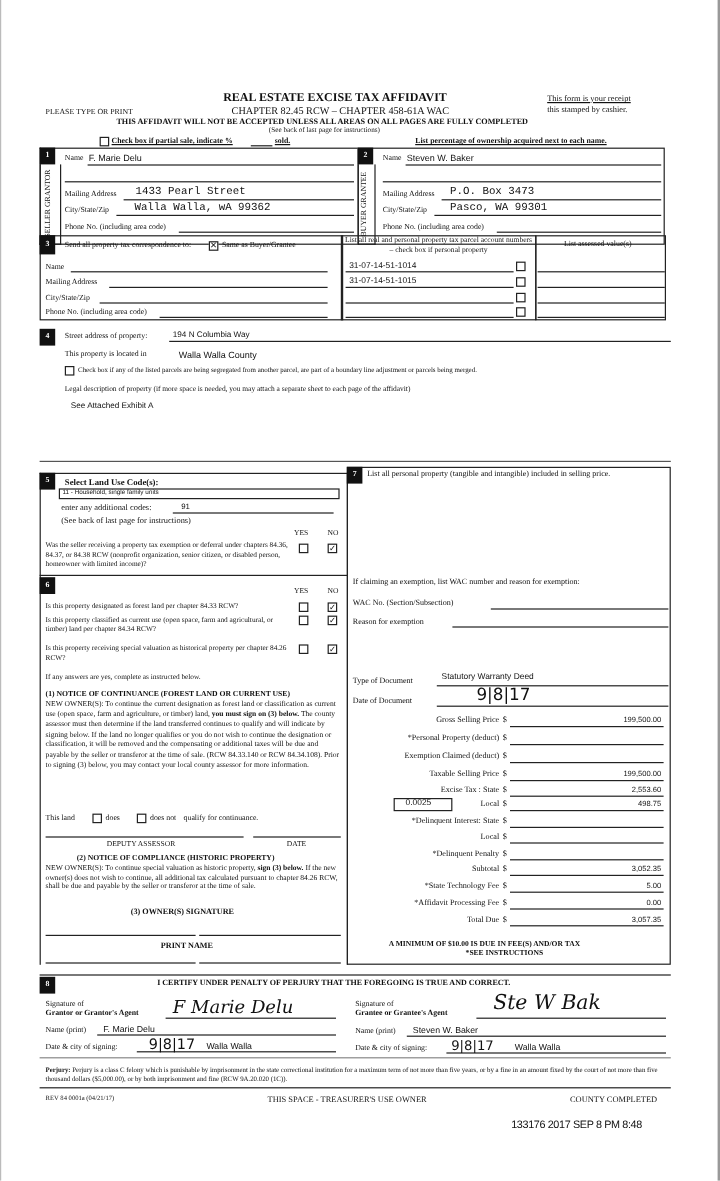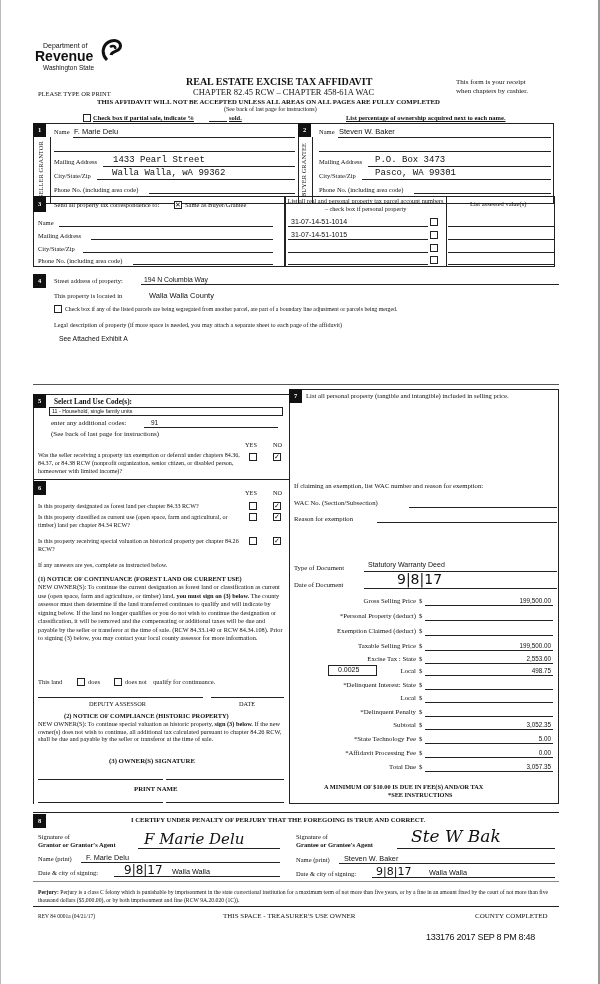--- a/index.html
+++ b/index.html
@@ -18,34 +18,25 @@
   .label { position: absolute; white-space: nowrap; }
   .right { text-align: right; }
   .vert { position: absolute; writing-mode: vertical-rl; transform: rotate(180deg); font-size: 6.5px; text-align: center; line-height: 7px; }
   .script { font-family: "DejaVu Serif", serif; font-style: italic; font-size: 15px; }
 </style>
 </head>
 <body>
 
 <div class="page">
 
-  <div class="abs" style="left:34px;top:42px;width:100px;height:40px;">
-    <div class="sans" style="position:absolute;left:8px;top:0;font-size:7px;">Department of</div>
-    <div class="sans b" style="position:absolute;left:0;top:6px;font-size:14px;">Revenue</div>
-    <div class="sans" style="position:absolute;left:8px;top:22px;font-size:6.5px;">Washington State</div>
-    <svg style="position:absolute;left:64px;top:-4px;" width="24" height="24" viewBox="0 0 24 24">
-      <path d="M8 22 C2 16 3 6 12 3 C18 1 23 5 21 10 C19 14 13 13 12 17" fill="none" stroke="#111" stroke-width="3"></path>
-      <path d="M11 9 C14 7 17 8 16 11" fill="none" stroke="#111" stroke-width="2.5"></path>
-    </svg>
-  </div>
   <div class="label b" style="left:185px;top:76px;font-size:10px;">REAL ESTATE EXCISE TAX AFFIDAVIT</div>
   <div class="label" style="left:192px;top:87px;font-size:8.5px;">CHAPTER 82.45 RCW – CHAPTER 458-61A WAC</div>
   <div class="label" style="left:37px;top:90px;font-size:6.5px;">PLEASE TYPE OR PRINT</div>
-  <div class="label" style="left:455px;top:78px;font-size:7px;">This form is your receipt</div>
-  <div class="label" style="left:455px;top:87px;font-size:7px;">when chapters by cashier.</div>
+  <div class="label" style="left:455px;top:78px;font-size:7px;text-decoration:underline;">This form is your receipt</div>
+  <div class="label" style="left:455px;top:87px;font-size:7px;">this stamped by cashier.</div>
   <div class="label b" style="left:96px;top:98px;font-size:6.8px;">THIS AFFIDAVIT WILL NOT BE ACCEPTED UNLESS ALL AREAS ON ALL PAGES ARE FULLY COMPLETED</div>
   <div class="label" style="left:223px;top:106px;font-size:6px;">(See back of last page for instructions)</div>
   <div class="chk" style="left:82px;top:114px;"></div>
   <div class="label b" style="left:92px;top:114px;font-size:6.5px;text-decoration:underline;">Check box if partial sale, indicate %</div>
   <div class="line" style="left:208px;top:121px;width:18px;"></div>
   <div class="label b" style="left:228px;top:114px;font-size:6.5px;text-decoration:underline;">sold.</div>
   <div class="label b" style="left:345px;top:114px;font-size:6.5px;text-decoration:underline;">List percentage of ownership acquired next to each name.</div>
 
   <div class="box" style="left:32px;top:123px;width:265px;height:81px;border-right:none;"></div>
   <div class="box" style="left:297px;top:123px;width:256px;height:81px;"></div>

